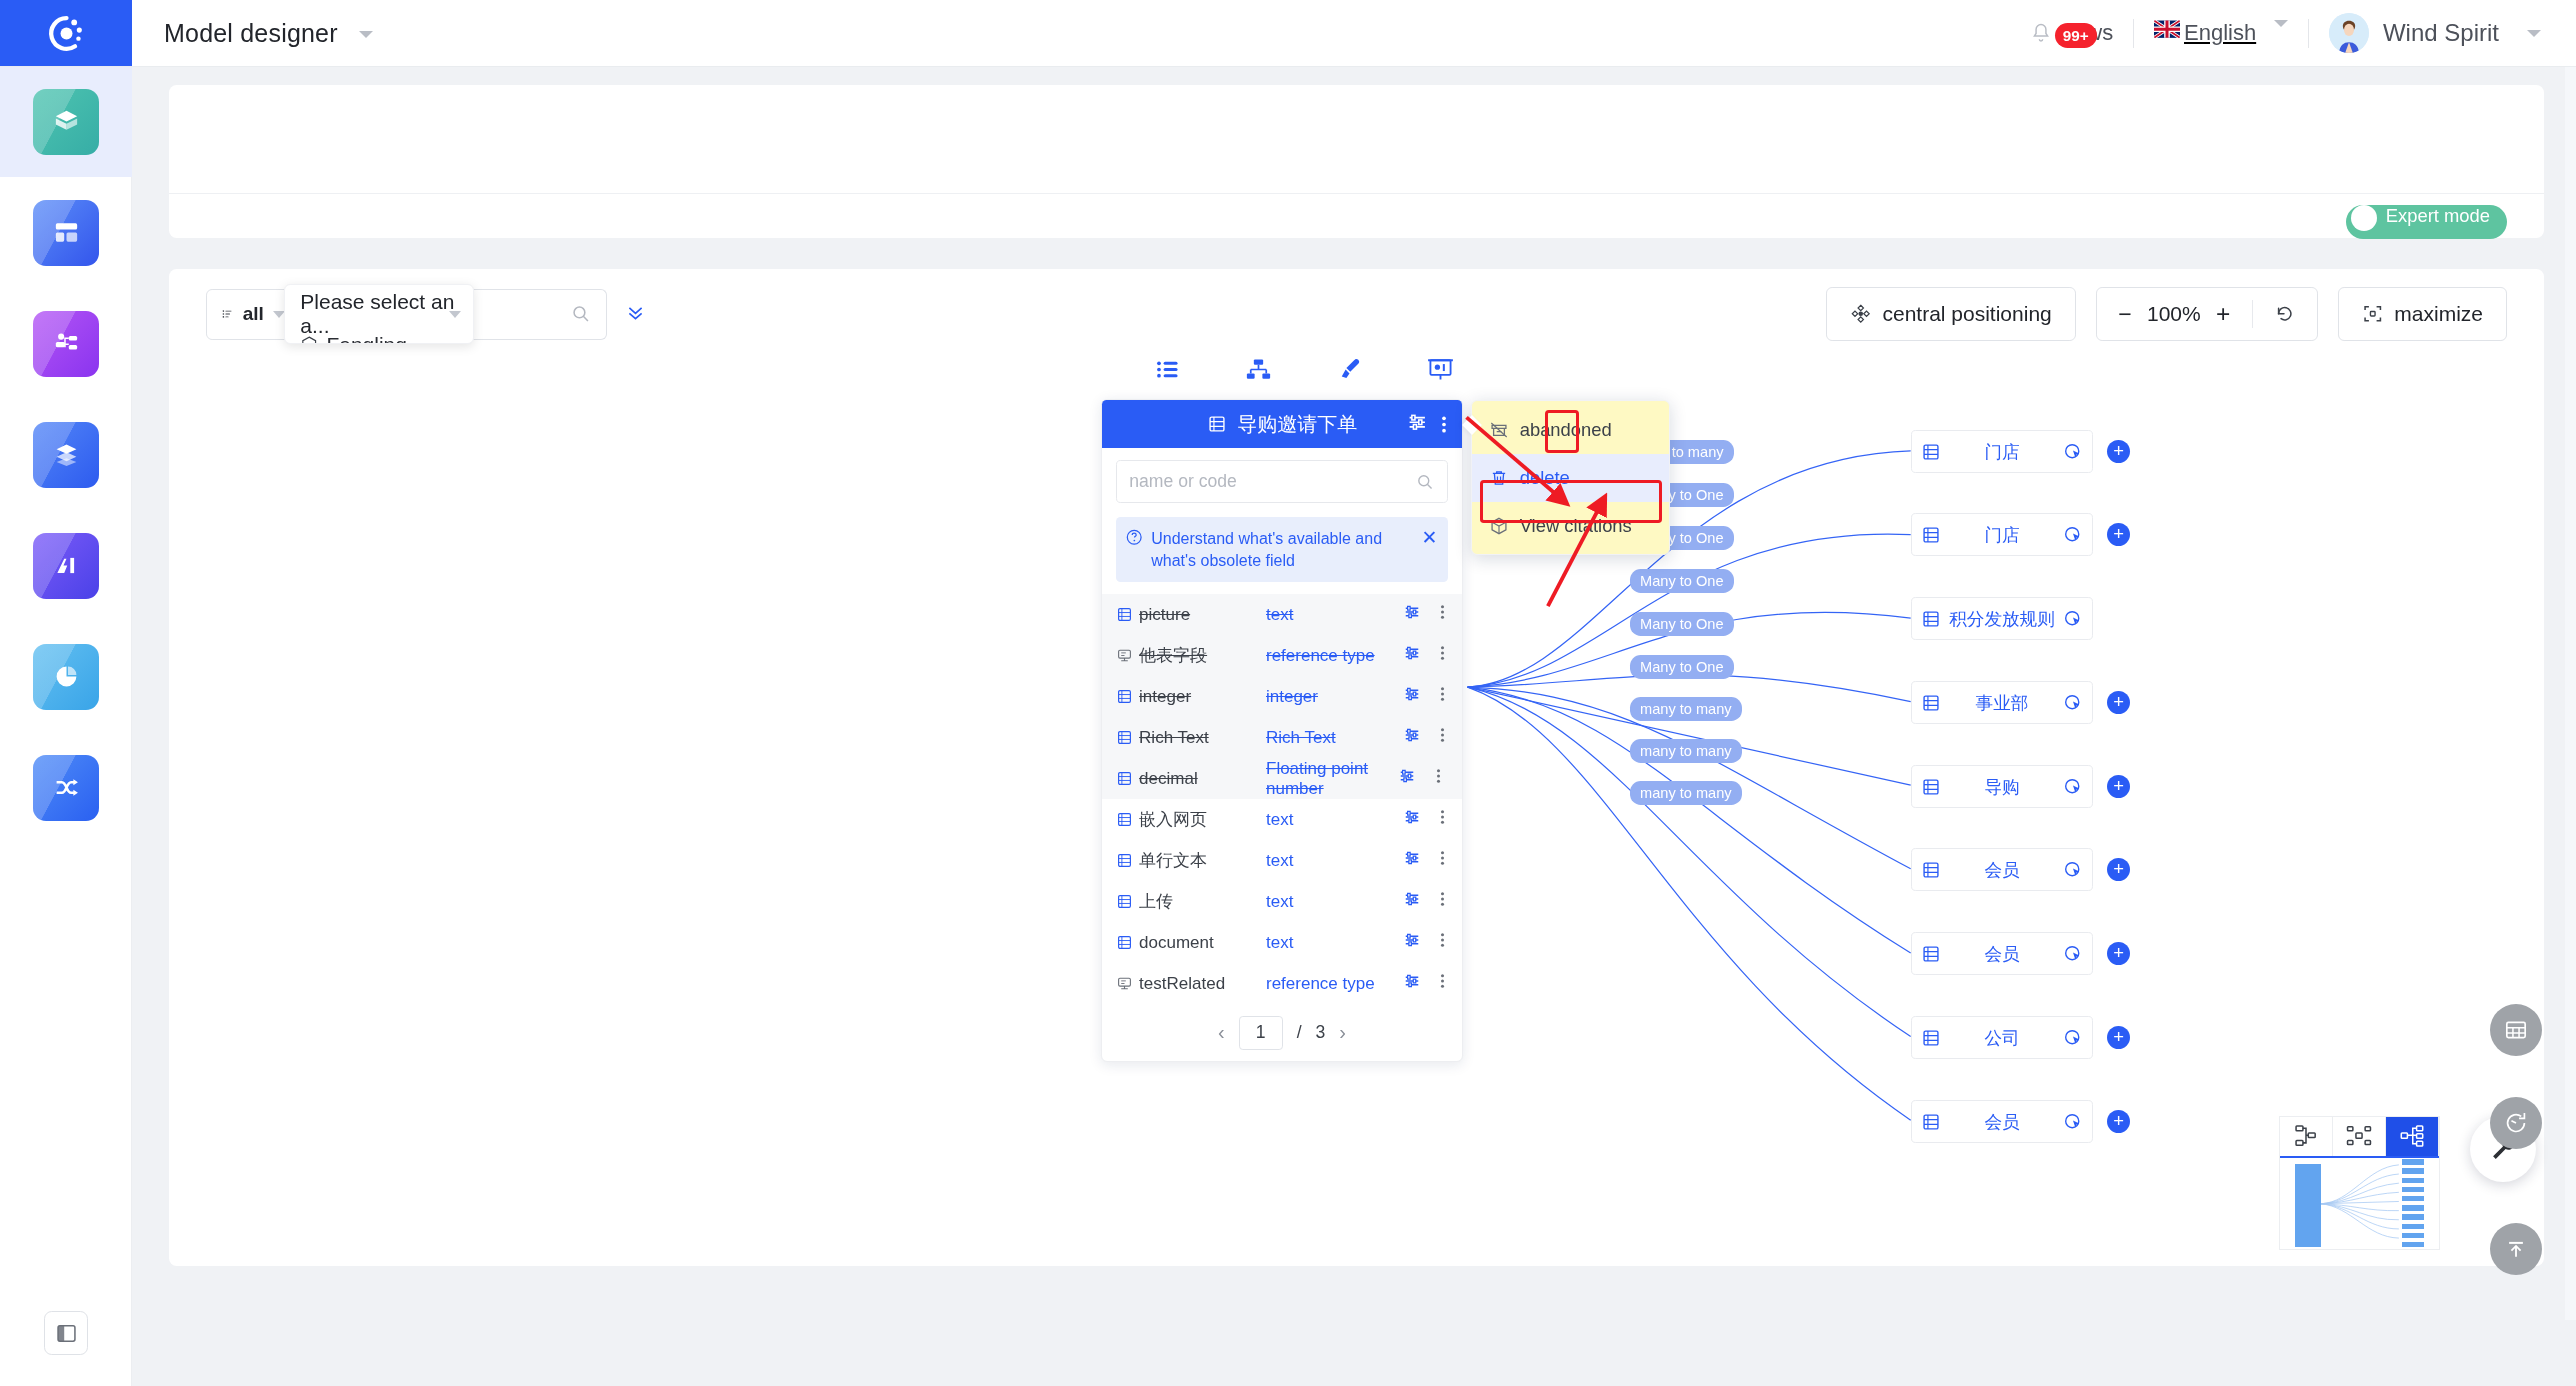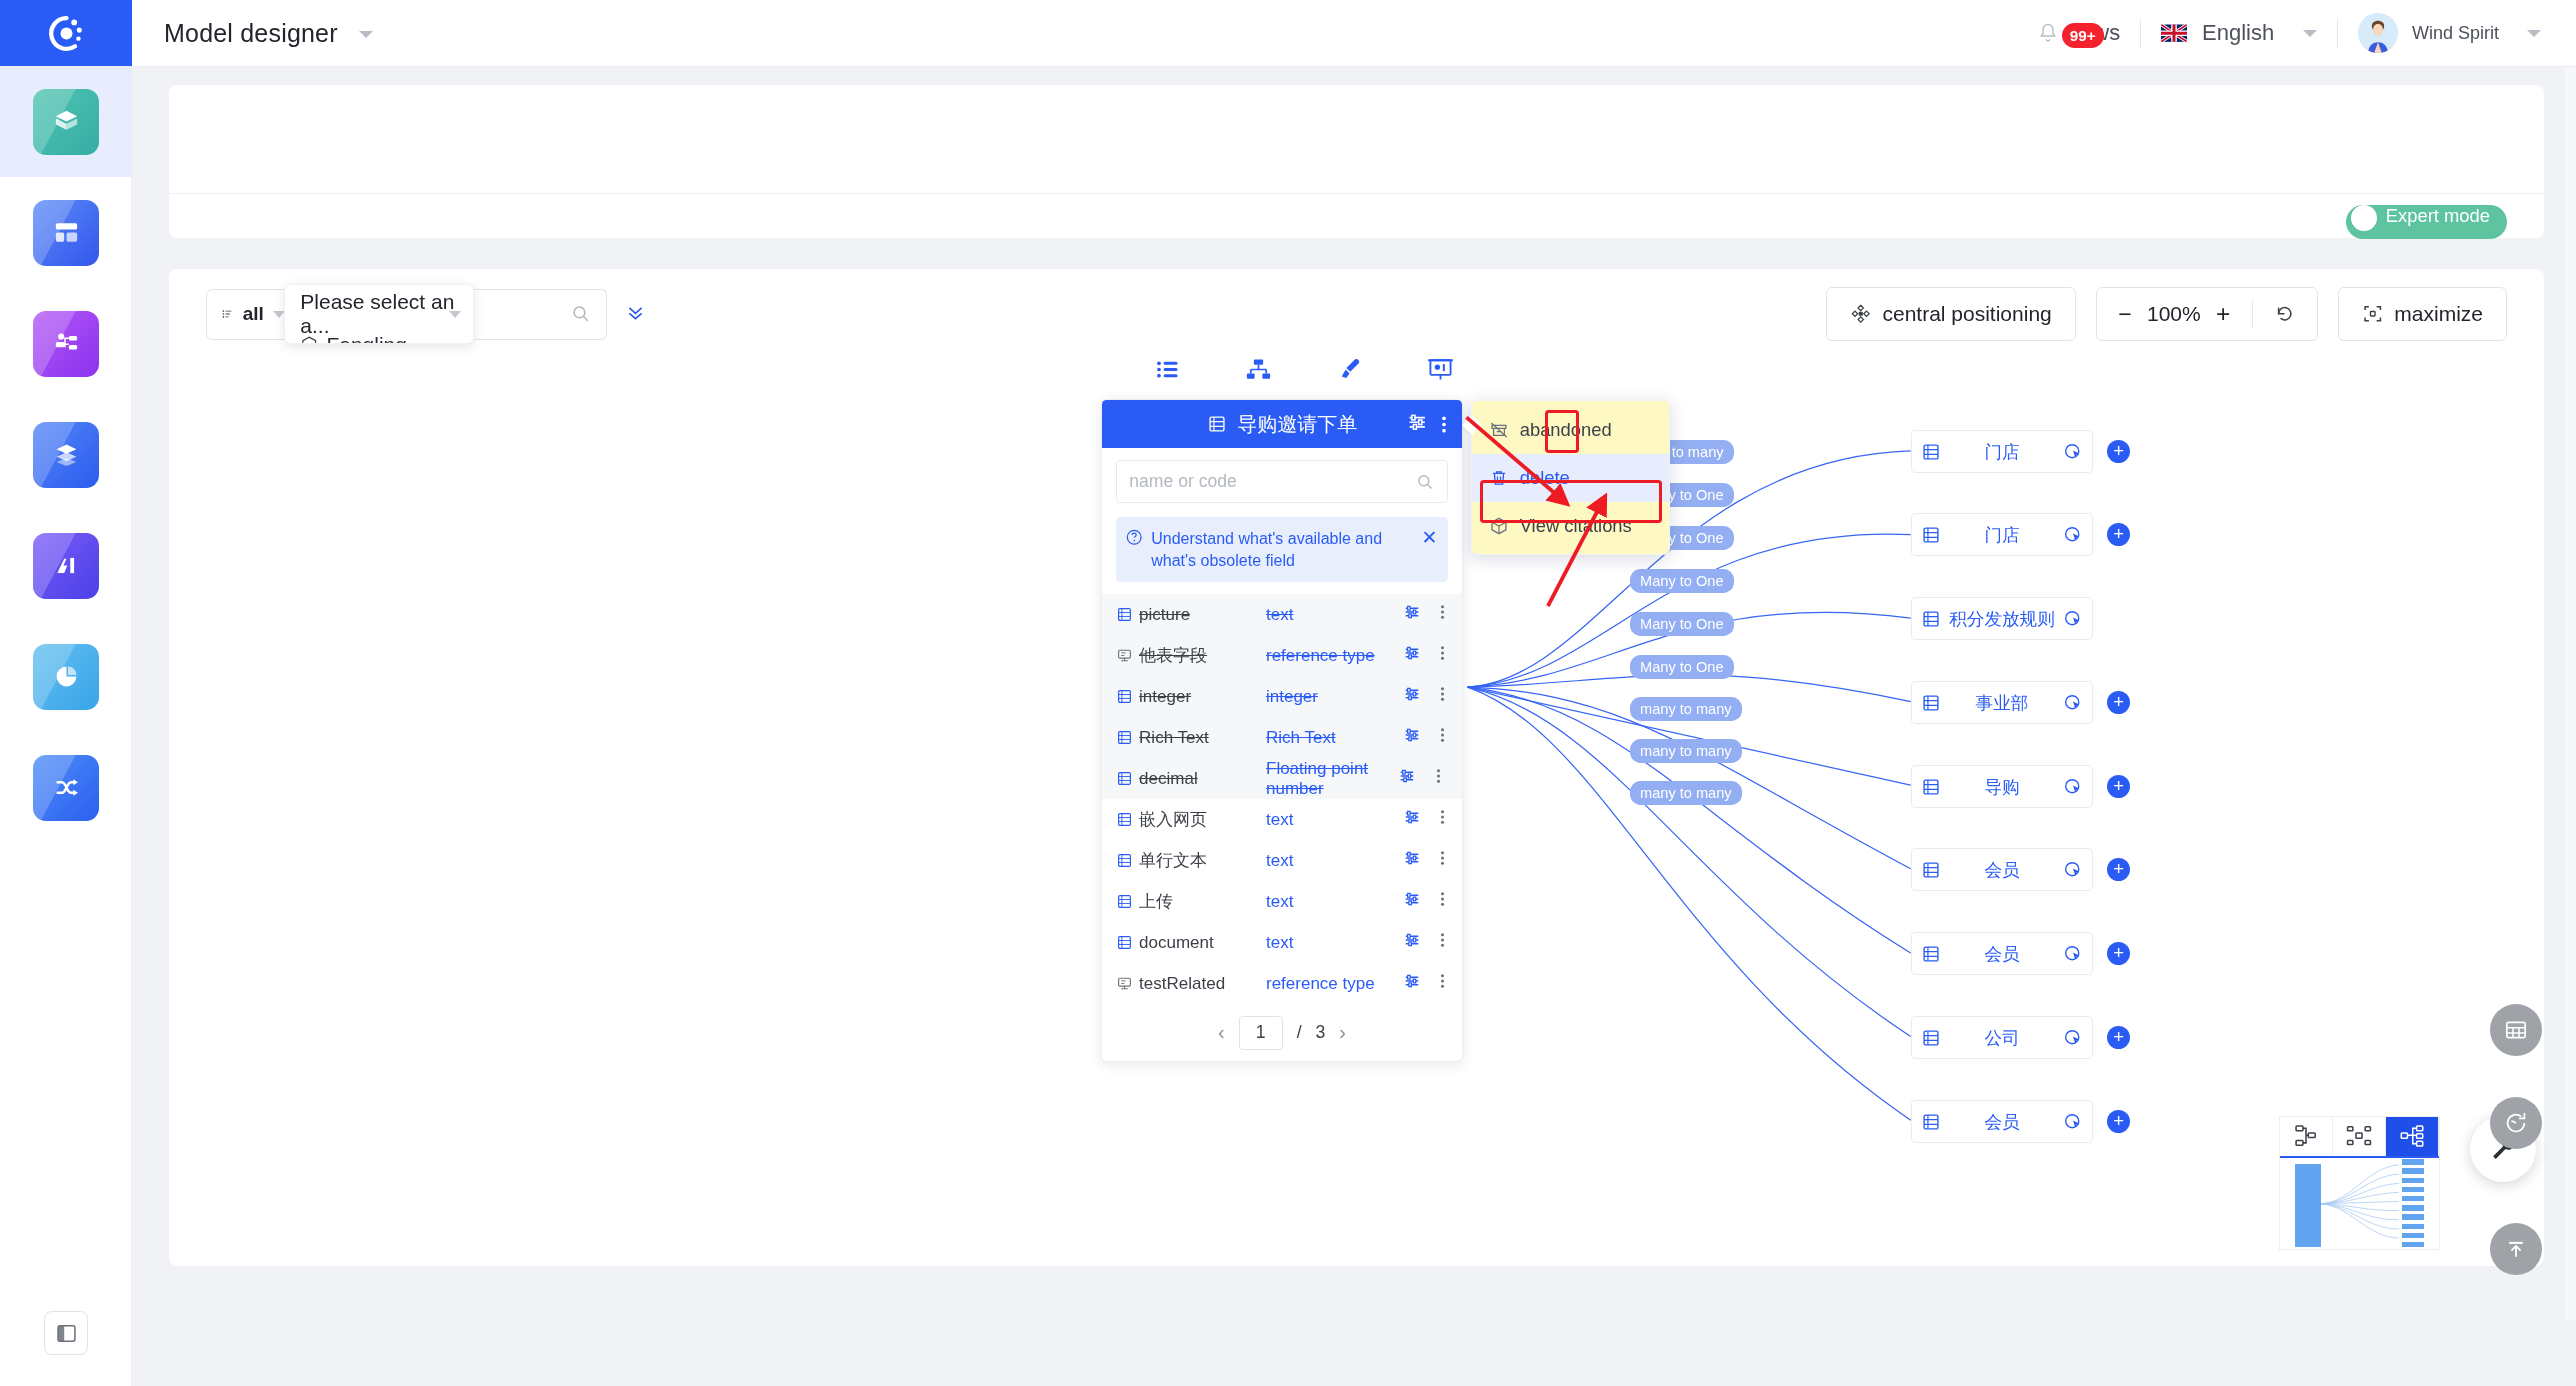--- a/index.html
+++ b/index.html
@@ -38,29 +38,29 @@
   }
   .news-wrap { position: relative; display: flex; align-items: center; gap: 10.7px; padding: 0 20px; }
   .bell { width: 20px; height: 23px; position: relative; }
   .news-label { font-size: 22px; color: #4d515a; }
   .badge-99 {
     position: absolute; top: 3.1px; left: 44px;
     background: #f5222d; color: #fff; font-size: 15.3px; line-height: 1;
     padding: 4.6px 7.7px 5.4px; border-radius: 14px; font-weight: 700;
   }
   .divider-v { width: 0.8px; height: 29px; background: #e4e6ea; }
-  .lang-wrap { display: flex; align-items: center; gap: 15px; padding: 0 20px; }
+  .lang-wrap { display: flex; gap: 4px; padding: 0 20px; text-decoration: underline; }
   .flag { width: 26px; height: 18.4px; border-radius: 1.5px; overflow: hidden; }
   .lang-label { font-size: 22px; color: #4d515a; }
   .user-wrap { display: flex; align-items: center; gap: 14px; padding-left: 20px; }
   .avatar {
     width: 40px; height: 40px; border-radius: 50%;
     background: #d7ecfa; overflow: hidden; position: relative;
   }
-  .user-label { font-size: 18px; color: #4d515a; }
+  .user-label { font-size: 24px; color: #4d515a; }
 
   
   .rail {
     position: absolute; top: 66px; left: 0; width: 132px; height: 1320px;
     background: #fff; z-index: 35; border-right: 0.8px solid #eceef1;
   }
   .rail-item {
     width: 132px; height: 111px; display: flex; align-items: center; justify-content: center;
   }
   .rail-item.active { background: #e8edfd; }

